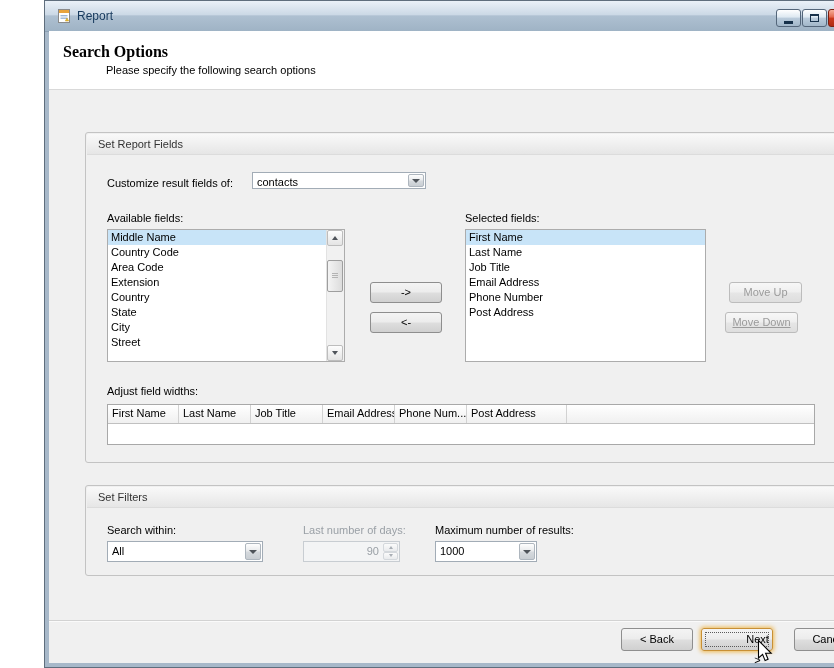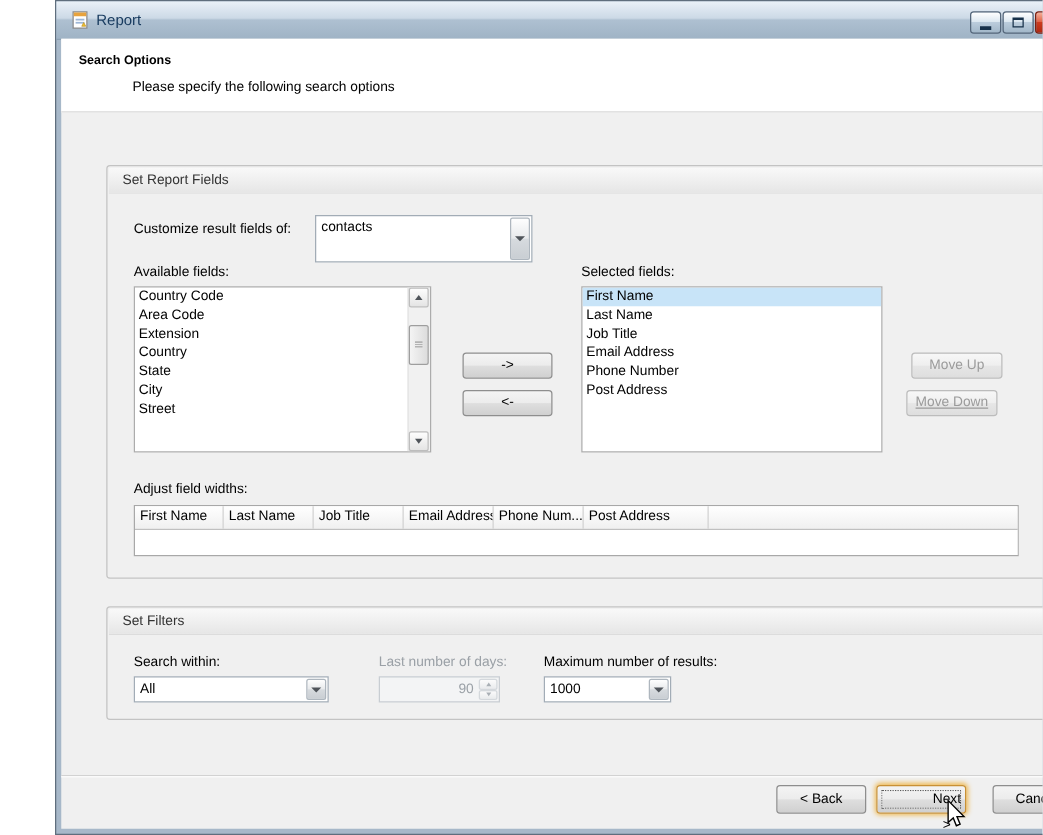--- a/index.html
+++ b/index.html
@@ -21,21 +21,21 @@
     background:linear-gradient(#f6b09a,#e1654a 45%,#cc3b1e 50%,#b02912);}
   .glyph-min{width:9px;height:3px;background:#17314a;margin-top:8px;}
   .glyph-max{width:9px;height:8px;box-sizing:border-box;border:1px solid #17314a;border-top-width:2px;background:transparent;}
   .glyph-x{position:relative;width:11px;height:11px;}
   .glyph-x::before,.glyph-x::after{content:"";position:absolute;left:5px;top:0;width:2px;height:11px;background:#ffffff;}
   .glyph-x::before{transform:rotate(45deg);}
   .glyph-x::after{transform:rotate(-45deg);}
   
   .client{position:absolute;left:4px;top:30px;right:4px;bottom:4px;background:#f0f0f0;}
   .wizhead{position:absolute;left:4px;top:30px;width:826px;height:58px;background:#ffffff;border-bottom:1px solid #d9d9d9;}
-  .h-title{position:absolute;left:14px;top:12px;font-weight:bold;font-size:10px;}
+  .h-title{position:absolute;left:14px;top:12px;font-weight:bold;font-size:16px;font-family:Liberation Serif, serif;}
   .h-sub{position:absolute;left:57px;top:33px;font-size:11px;}
   
   .group{position:absolute;border:1px solid #c3c3c3;border-radius:3px;background:#f0f0f0;box-sizing:border-box;}
   .group-caption{position:absolute;left:1px;top:1px;right:1px;height:20px;line-height:20px;
     background:linear-gradient(#f9f9f9,#e6e6e6);border-bottom:1px solid #dcdcdc;
     border-radius:2px 2px 0 0;padding-left:11px;color:#333;}
   .lbl{position:absolute;font-size:11px;white-space:nowrap;}
   .lbl.dis{color:#9aa0a6;}
   
   .btn{position:absolute;box-sizing:border-box;border:1px solid #8e8e8e;border-radius:3px;
@@ -117,29 +117,30 @@
   <div class="wizhead">
     <div class="h-title">Search Options</div>
     <div class="h-sub">Please specify the following search options</div>
   </div>
 
   <div class="group" style="left:40px;top:131px;width:756px;height:331px;">
     <div class="group-caption">Set Report Fields</div>
   </div>
 
   <div class="lbl" style="left:62px;top:176px;">Customize result fields of:</div>
-  <div class="combo" style="left:207px;top:171px;width:174px;height:38px;">
+  <div class="combo" style="left:207px;top:171px;width:174px;height:17px;">
     <div class="combo-val">contacts</div>
     <div class="combo-btn">
       <div class="tri-down big"></div>
     </div>
   </div>
 
   <div class="lbl" style="left:62px;top:211px;">Available fields:</div>
   <div class="listbox with-sb" style="left:62px;top:228px;width:238px;height:133px;">
+    <div class="li sel">Middle Name</div>
     <div class="li">Country Code</div>
     <div class="li">Area Code</div>
     <div class="li">Extension</div>
     <div class="li">Country</div>
     <div class="li">State</div>
     <div class="li">City</div>
     <div class="li">Street</div>
     <div class="sb">
       <div class="sb-btn up">
         <div class="tri-up"></div>

